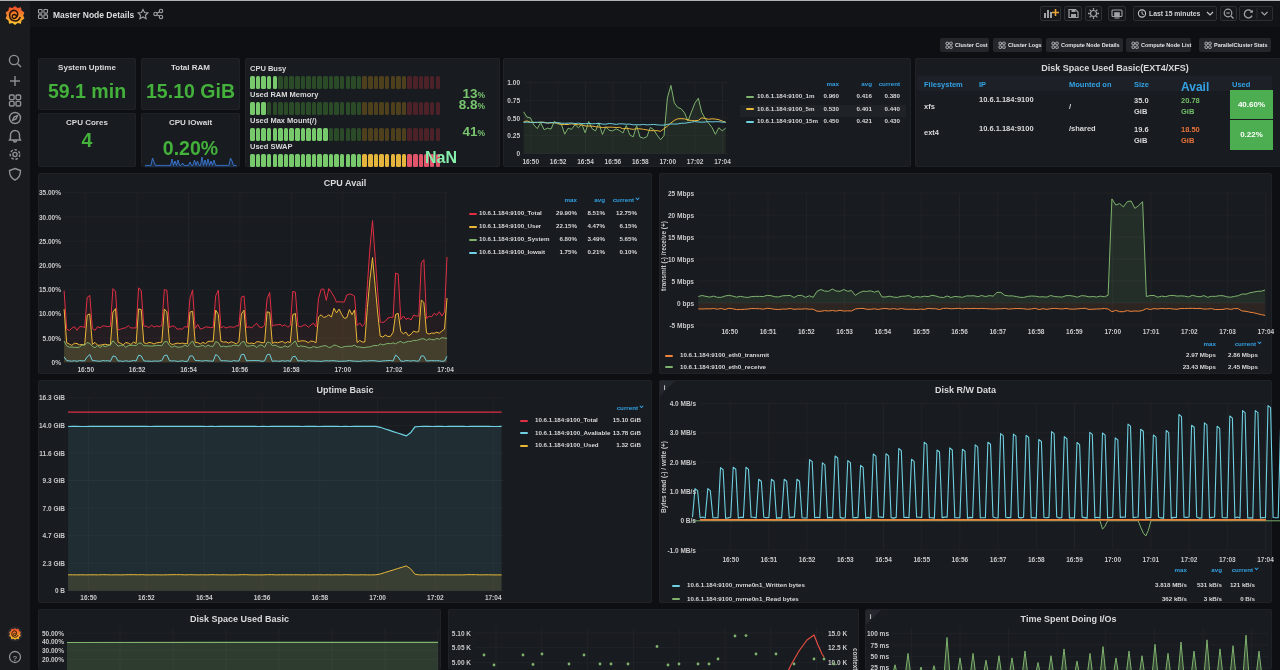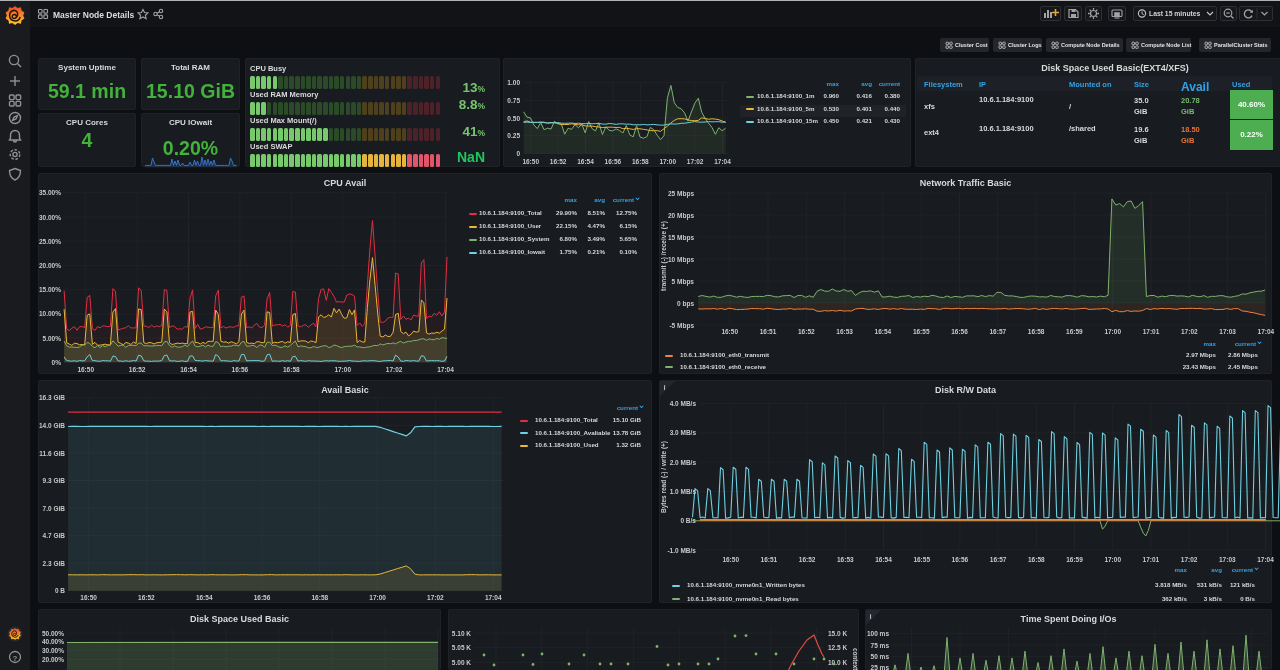--- a/index.html
+++ b/index.html
@@ -341,24 +341,24 @@
     <div class="ab" style="left:138.9px;top:94.5px;width:4.6px;height:13px;border-radius:1.5px;background:#e5b43c"></div>
     <div class="ab" style="left:144.5px;top:94.5px;width:4.6px;height:13px;border-radius:1.5px;background:#e5b43c"></div>
     <div class="ab" style="left:150.1px;top:94.5px;width:4.6px;height:13px;border-radius:1.5px;background:#e5b43c"></div>
     <div class="ab" style="left:155.7px;top:94.5px;width:4.6px;height:13px;border-radius:1.5px;background:#e5b43c"></div>
     <div class="ab" style="left:161.4px;top:94.5px;width:4.6px;height:13px;border-radius:1.5px;background:#e0556a"></div>
     <div class="ab" style="left:167.0px;top:94.5px;width:4.6px;height:13px;border-radius:1.5px;background:#e0556a"></div>
     <div class="ab" style="left:172.6px;top:94.5px;width:4.6px;height:13px;border-radius:1.5px;background:#e0556a"></div>
     <div class="ab" style="left:178.2px;top:94.5px;width:4.6px;height:13px;border-radius:1.5px;background:#e0556a"></div>
     <div class="ab" style="left:183.8px;top:94.5px;width:4.6px;height:13px;border-radius:1.5px;background:#e0556a"></div>
     <div class="ab" style="left:189.5px;top:94.5px;width:4.6px;height:13px;border-radius:1.5px;background:#e0556a"></div>
-    <div class="ab" style="right:14px;top:21px;width:60px;text-align:right;font-size:13.5px;font-weight:700;color:#79c56f">13<span style="font-size:8.5px">%</span></div>
+    <div class="ab" style="right:14px;top:27px;width:60px;text-align:right;font-size:13.5px;font-weight:700;color:#79c56f">13<span style="font-size:8.5px">%</span></div>
     <div class="ab" style="right:14px;top:37.5px;width:60px;text-align:right;font-size:13.5px;font-weight:700;color:#79c56f">8.8<span style="font-size:8.5px">%</span></div>
     <div class="ab" style="right:14px;top:65px;width:60px;text-align:right;font-size:13.5px;font-weight:700;color:#79c56f">41<span style="font-size:8.5px">%</span></div>
-    <div class="ab" style="right:14px;top:90px;width:60px;text-align:right;font-size:14px;font-weight:700;color:#22c55e">NaN<span style="font-size:8.5px"></span></div>
+    <div class="ab" style="right:14px;top:90px;width:60px;text-align:left;font-size:16px;font-weight:700;color:#86efac">NaN<span style="font-size:8.5px"></span></div>
   </div>
 
 <div class="p" style="left:503px;top:58px;width:408px;height:109px">
     <svg width="406" height="107" viewBox="0 0 406 107">
       <line x1="19.5" y1="94.5" x2="224.8" y2="94.5" stroke="#212327" stroke-width="1"></line>
       <line x1="19.5" y1="76.8" x2="224.8" y2="76.8" stroke="#212327" stroke-width="1"></line>
       <line x1="19.5" y1="59.0" x2="224.8" y2="59.0" stroke="#212327" stroke-width="1"></line>
       <line x1="19.5" y1="41.3" x2="224.8" y2="41.3" stroke="#212327" stroke-width="1"></line>
       <line x1="19.5" y1="23.6" x2="224.8" y2="23.6" stroke="#212327" stroke-width="1"></line>
       <line x1="26.7" y1="23.6" x2="26.7" y2="94.5" stroke="#212327" stroke-width="1"></line>
@@ -490,21 +490,20 @@
     <div class="ab lgv" style="left:493px;top:61px;width:45px">6.80%</div>
     <div class="ab lgv" style="left:521px;top:61px;width:45px">3.49%</div>
     <div class="ab lgv" style="left:553px;top:61px;width:45px">5.65%</div>
     <div class="mk" style="left:430px;top:77.5px;background:#6ed0e0"></div>
     <div class="ab lgt" style="left:440px;top:74px">10.6.1.184:9100_Iowait</div>
     <div class="ab lgv" style="left:493px;top:74px;width:45px">1.75%</div>
     <div class="ab lgv" style="left:521px;top:74px;width:45px">0.21%</div>
     <div class="ab lgv" style="left:553px;top:74px;width:45px">0.10%</div>
   </div>
 <div class="p" style="left:659px;top:173px;width:613px;height:201px">
-    <div class="pt">Network Traffic Basic</div>
     <svg width="611" height="199" viewBox="0 0 611 199">
       <line x1="38.0" y1="151.0" x2="606.0" y2="151.0" stroke="#212327" stroke-width="1"></line>
       <line x1="38.0" y1="129.0" x2="606.0" y2="129.0" stroke="#212327" stroke-width="1"></line>
       <line x1="38.0" y1="107.0" x2="606.0" y2="107.0" stroke="#212327" stroke-width="1"></line>
       <line x1="38.0" y1="85.0" x2="606.0" y2="85.0" stroke="#212327" stroke-width="1"></line>
       <line x1="38.0" y1="63.1" x2="606.0" y2="63.1" stroke="#212327" stroke-width="1"></line>
       <line x1="38.0" y1="41.1" x2="606.0" y2="41.1" stroke="#212327" stroke-width="1"></line>
       <line x1="38.0" y1="19.1" x2="606.0" y2="19.1" stroke="#212327" stroke-width="1"></line>
       <line x1="69.7" y1="19.1" x2="69.7" y2="151" stroke="#212327" stroke-width="1"></line>
       <line x1="108.0" y1="19.1" x2="108.0" y2="151" stroke="#212327" stroke-width="1"></line>
@@ -554,21 +553,21 @@
     <div class="mk" style="left:5px;top:180.5px;background:#ef843c"></div>
     <div class="ab lgt" style="left:20px;top:177px">10.6.1.184:9100_eth0_transmit</div>
     <div class="ab lgv" style="left:501px;top:177px;width:55px">2.97 Mbps</div>
     <div class="ab lgv" style="left:543px;top:177px;width:55px">2.86 Mbps</div>
     <div class="mk" style="left:5px;top:192.0px;background:#7eb26d"></div>
     <div class="ab lgt" style="left:20px;top:188.5px">10.6.1.184:9100_eth0_receive</div>
     <div class="ab lgv" style="left:501px;top:188.5px;width:55px">23.43 Mbps</div>
     <div class="ab lgv" style="left:543px;top:188.5px;width:55px">2.45 Mbps</div>
   </div>
 <div class="p" style="left:38px;top:380px;width:614px;height:223px">
-    <div class="pt">Avail Basic</div>
+    <div class="pt">Uptime Basic</div>
     <svg width="612" height="221" viewBox="0 0 612 221">
       <line x1="29.0" y1="209.8" x2="466.0" y2="209.8" stroke="#212327" stroke-width="1"></line>
       <line x1="29.0" y1="182.2" x2="466.0" y2="182.2" stroke="#212327" stroke-width="1"></line>
       <line x1="29.0" y1="154.7" x2="466.0" y2="154.7" stroke="#212327" stroke-width="1"></line>
       <line x1="29.0" y1="127.1" x2="466.0" y2="127.1" stroke="#212327" stroke-width="1"></line>
       <line x1="29.0" y1="99.5" x2="466.0" y2="99.5" stroke="#212327" stroke-width="1"></line>
       <line x1="29.0" y1="72.0" x2="466.0" y2="72.0" stroke="#212327" stroke-width="1"></line>
       <line x1="29.0" y1="44.4" x2="466.0" y2="44.4" stroke="#212327" stroke-width="1"></line>
       <line x1="29.0" y1="16.8" x2="466.0" y2="16.8" stroke="#212327" stroke-width="1"></line>
       <line x1="49.6" y1="17" x2="49.6" y2="209.8" stroke="#212327" stroke-width="1"></line>

